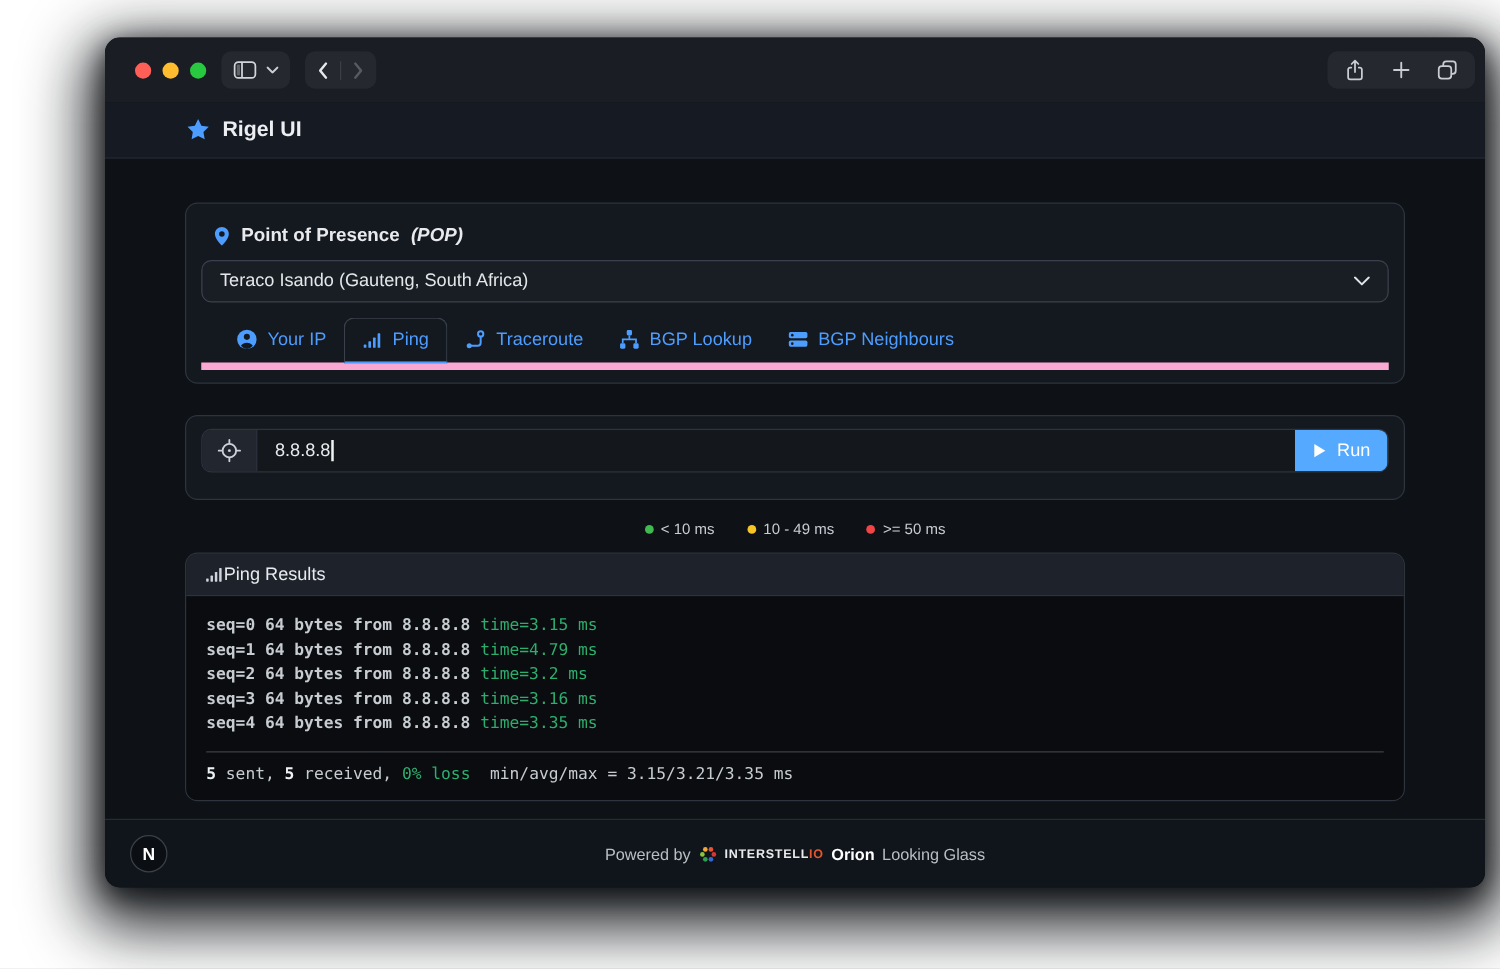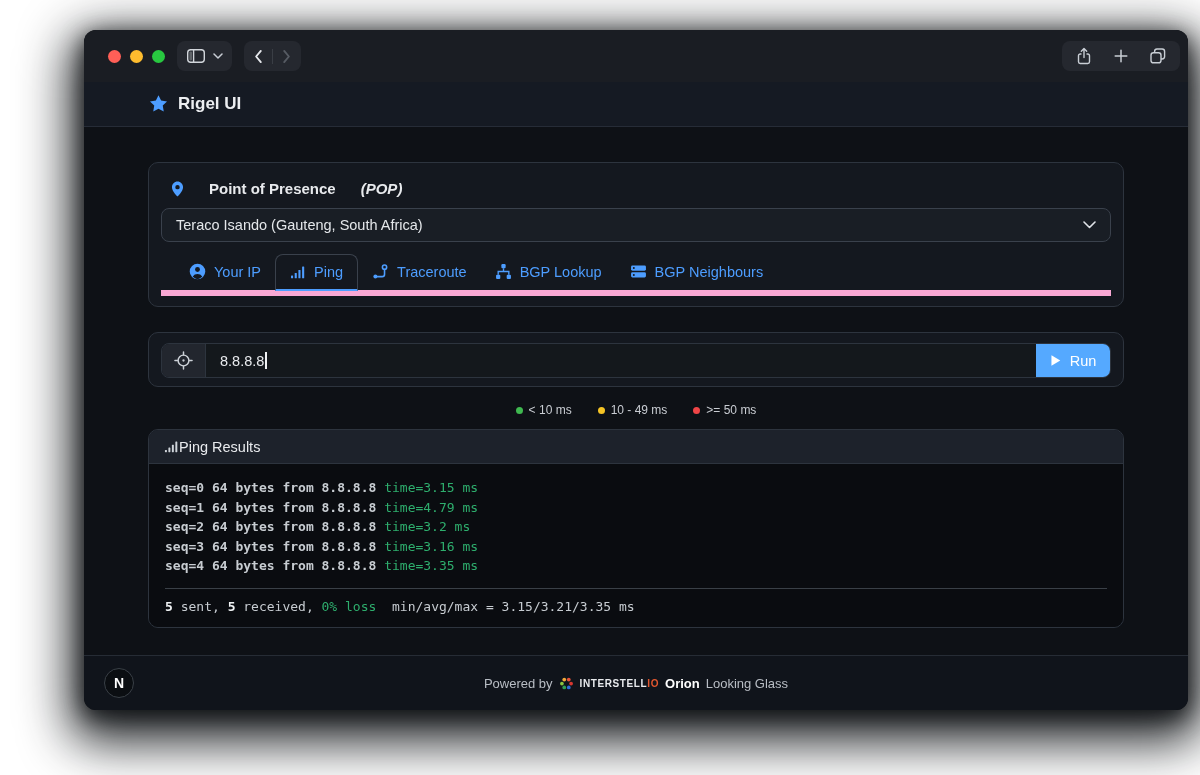--- a/index.html
+++ b/index.html
@@ -28,33 +28,33 @@
   .site-header { height:45px; flex:0 0 45px; background:#151a23; border-bottom:1px solid #262c37; display:flex; align-items:center; padding:0 64px; }
   .brand { font-size:17px; font-weight:700; color:#eceef1; margin-left:9px; }
   .subtitle { font-size:17px; font-weight:700; font-style:italic; color:#9aa1ab; margin-left:15px; }
 
   
   .page { flex:1; background:#0e1116; padding:35px 64px 0; }
   .card { background:#14181f; border:1px solid #2d343e; border-radius:10px; }
 
   
   .pop-card { padding:17px 12px 0; height:145px; }
-  .pop-label { display:flex; align-items:center; gap:25px; margin-left:10px; font-size:15px; font-weight:700; color:#e8eaed; }
+  .pop-label { display:flex; align-items:center; gap:9px; margin-left:10px; font-size:15px; font-weight:700; color:#e8eaed; }
   .pop-label .sfx { font-style:italic; }
   .pop-select { margin-top:11px; height:34px; background:#191e25; border:1px solid #3a414c; border-radius:8px; display:flex; align-items:center; padding:0 14px; font-size:14.5px; color:#e4e7ea; cursor:pointer; }
   .pop-select .chev { margin-left:auto; display:flex; }
 
   
   .tabs { display:flex; align-items:flex-end; margin-top:12px; border-bottom:6px solid #f9a8d4; padding-left:14px; }
   .tab { display:flex; align-items:center; gap:8px; color:#4d9dff; font-size:14.5px; padding:9px 14px 10px; cursor:pointer; white-space:nowrap; }
   .tab.active { border:1px solid #3a414c; border-bottom:2px solid #4d9dff; border-radius:8px 8px 0 0; margin-bottom:-1px; padding-bottom:9px; }
   .tab svg { flex:0 0 auto; }
 
   
-  .query-card { margin-top:25px; height:55px; padding:10px 12px; }
+  .query-card { margin-top:25px; height:68px; padding:10px 12px; }
   .input-group { display:flex; height:35px; border:1px solid #2d343e; border-radius:8px; overflow:hidden; }
   .addon { width:44px; flex:0 0 44px; background:#22262e; border-right:1px solid #2d343e; display:flex; align-items:center; justify-content:center; }
   .query-input { flex:1; background:#14181c; display:flex; align-items:center; padding:0 14px; font-size:14.5px; color:#e8eaed; cursor:text; }
   .caret { width:1.5px; height:17px; background:#f0f2f4; margin-left:1px; }
   .run-btn { width:74px; flex:0 0 74px; border:none; background:#55a9ff; color:#fff; font-family:inherit; font-size:14.5px; display:flex; align-items:center; justify-content:center; gap:9px; cursor:pointer; }
 
   
   .legend { margin-top:15px; display:flex; justify-content:center; align-items:center; gap:26px; height:16px; font-size:12px; color:#c9cdd3; }
   .legend-item { display:flex; align-items:center; gap:6px; }
   .dot { width:7px; height:7px; border-radius:50%; }

